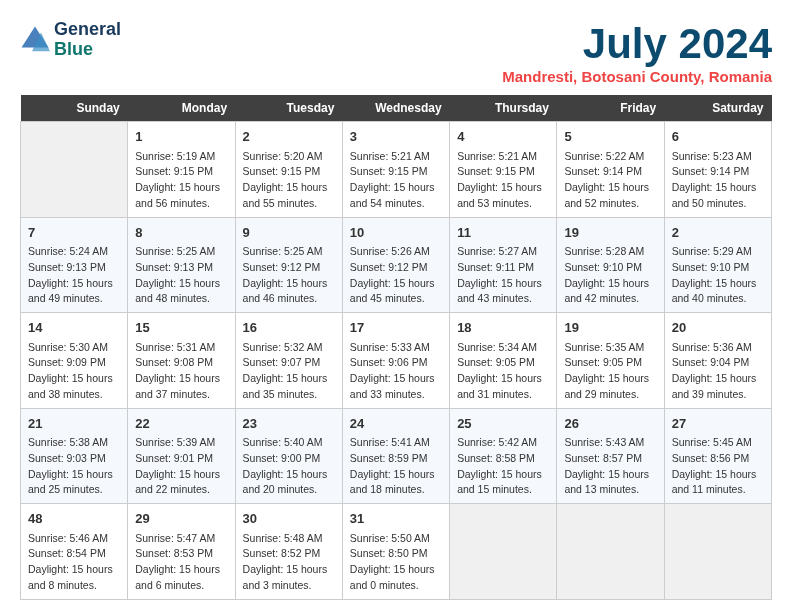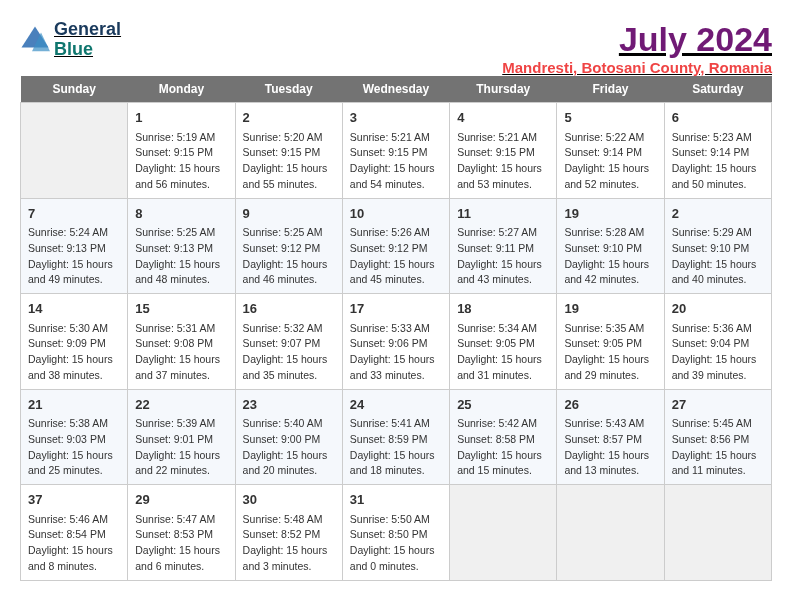--- a/index.html
+++ b/index.html
@@ -7,54 +7,54 @@
       font-family: Arial, sans-serif;
       background: #fff;
       width: 792px;
       min-height: 612px;
       padding: 20px;
     }
     .header {
       display: flex;
       justify-content: space-between;
       align-items: flex-start;
-      text-decoration: underline;
+      margin-bottom: 10px;
     }
     .logo {
       display: flex;
       align-items: center;
       gap: 4px;
     }
     .logo-icon {
       width: 30px;
       height: 30px;
     }
     .title-area {
       text-align: right;
     }
     .month-title {
-      font-size: 34px;
-      font-weight: bold;
-      color: #701a75;
+      font-size: 42px;
+      font-weight: bold;
+      color: #0c4a6e;
     }
     .location {
       font-size: 15px;
       color: #ef4444;
       font-weight: bold;
     }
     table {
       width: 100%;
       border-collapse: collapse;
       font-size: 11px;
     }
     thead tr th {
-      background-color: #737373;
+      background-color: #404040;
       color: #fff;
       padding: 6px 8px;
-      text-align: center;
+      text-align: right;
       font-size: 12px;
       font-weight: bold;
     }
     tbody tr td {
       border: 1px solid #ccc;
       padding: 5px 7px;
       vertical-align: top;
       width: 107px;
       min-height: 80px;
       color: #333;
@@ -224,21 +224,21 @@
         <td><span class="day-number">26</span>
         <span>Sunrise: 5:43 AM</span><br>
         <span>Sunset: 8:57 PM</span><br>
         <span>Daylight: 15 hours and 13 minutes.</span></td>
         <td><span class="day-number">27</span>
         <span>Sunrise: 5:45 AM</span><br>
         <span>Sunset: 8:56 PM</span><br>
         <span>Daylight: 15 hours and 11 minutes.</span></td>
       </tr>
       <tr>
-        <td><span class="day-number">37</span>
+        <td><span class="day-number">48</span>
         <span>Sunrise: 5:46 AM</span><br>
         <span>Sunset: 8:54 PM</span><br>
         <span>Daylight: 15 hours and 8 minutes.</span></td>
         <td><span class="day-number">29</span>
         <span>Sunrise: 5:47 AM</span><br>
         <span>Sunset: 8:53 PM</span><br>
         <span>Daylight: 15 hours and 6 minutes.</span></td>
         <td><span class="day-number">30</span>
         <span>Sunrise: 5:48 AM</span><br>
         <span>Sunset: 8:52 PM</span><br>

